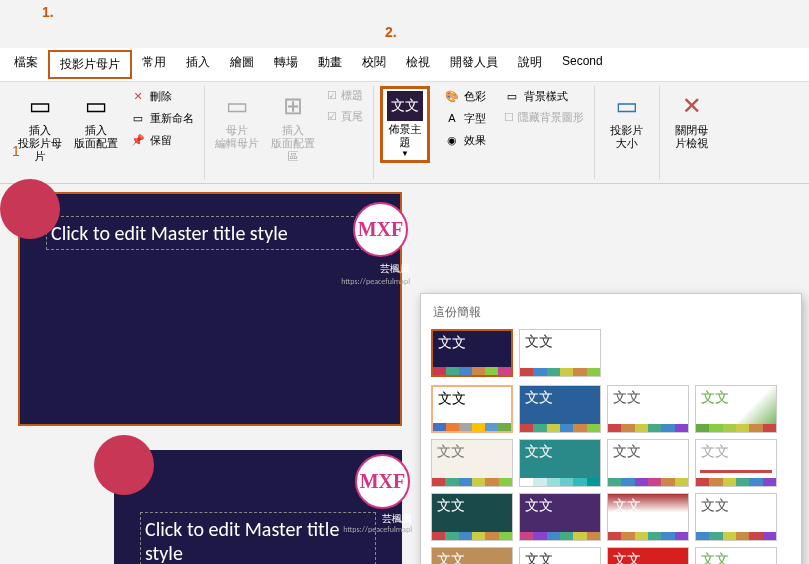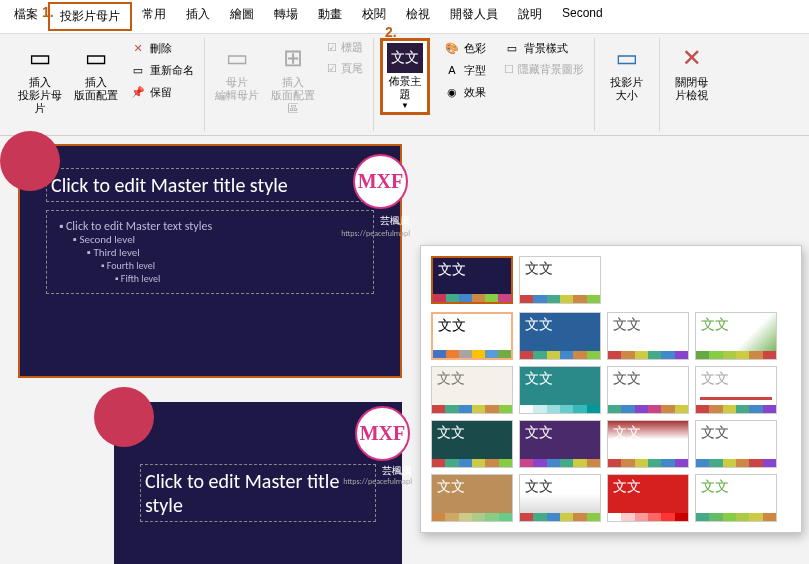--- a/index.html
+++ b/index.html
@@ -1,18 +1,18 @@
 <!DOCTYPE html>
 <html><head>
 <meta charset="utf-8">
 <style>
 * { margin: 0; padding: 0; box-sizing: border-box; }
 body { font-family: "Microsoft JhengHei", "Segoe UI", sans-serif; font-size: 12px; background: #f3f3f3; width: 809px; height: 564px; overflow: hidden; }
 
-.menubar { display: flex; background: #fff; border-bottom: 1px solid #ddd; padding: 2px 4px; }
+.menubar { display: flex; background: #fff; border-bottom: 1px solid #ddd; padding: 2px 4px; margin-top: 48px; }
 .menubar-item { padding: 4px 10px; cursor: pointer; }
 .menubar-item.active { border: 2px solid #c55a11; }
 
 .ribbon { display: flex; background: #f3f3f3; border-bottom: 1px solid #d0d0d0; padding: 4px 8px; height: 102px; }
 .ribbon-group { display: flex; flex-direction: column; border-right: 1px solid #d8d8d8; padding: 0 6px; }
 .ribbon-group-content { display: flex; flex: 1; align-items: flex-start; gap: 4px; }
 .ribbon-group-label { text-align: center; font-size: 11px; color: #555; padding-top: 2px; }
 
 .big-btn { display: flex; flex-direction: column; align-items: center; width: 52px; padding: 4px 2px; cursor: pointer; }
 .big-btn-icon { width: 32px; height: 32px; display: flex; align-items: center; justify-content: center; font-size: 24px; }
@@ -198,43 +198,35 @@
 
 <div class="editor">
   <div class="thumbs">
     <div class="slide-thumb">
       <div class="slide main">
         <div class="corner"></div>
         <div class="mxf-logo">MXF</div>
         <div class="logo-sub">芸楓廣</div>
         <div class="logo-url">https://peacefulmapl</div>
         <div class="slide-title">Click to edit Master title style</div>
-        <div class="slide-body">
-          <ul>
-            <li>Click to edit Master text styles</li>
-            <li class="lvl2">Second level</li>
-            <li class="lvl3">Third level</li>
-            <li class="lvl4">Fourth level</li>
-            <li class="lvl5">Fifth level</li>
-          </ul>
-        </div>
       </div>
     </div>
     <div>
       <div class="slide sub">
         <div class="corner"></div>
         <div class="mxf-logo" style="top:4px">MXF</div>
         <div class="logo-sub" style="top:62px">芸楓廣</div>
         <div class="logo-url" style="top:74px">https://peacefulmapl</div>
         <div class="slide-title" style="margin-top:40px">Click to edit Master title style</div>
       </div>
     </div>
   </div>
 
   <div class="dropdown">
+    <div class="dd-section-label">這份簡報</div>
     <div class="dd-row">
       <div class="swatch dark sel">
           <div class="swatch-t">文文</div>
           <div class="swatch-bar">
             <span style="background:#c93756"></span>
             <span style="background:#4a8"></span>
             <span style="background:#48c"></span>
             <span style="background:#c84"></span>
             <span style="background:#8c4"></span>
             <span style="background:#c48"></span>

